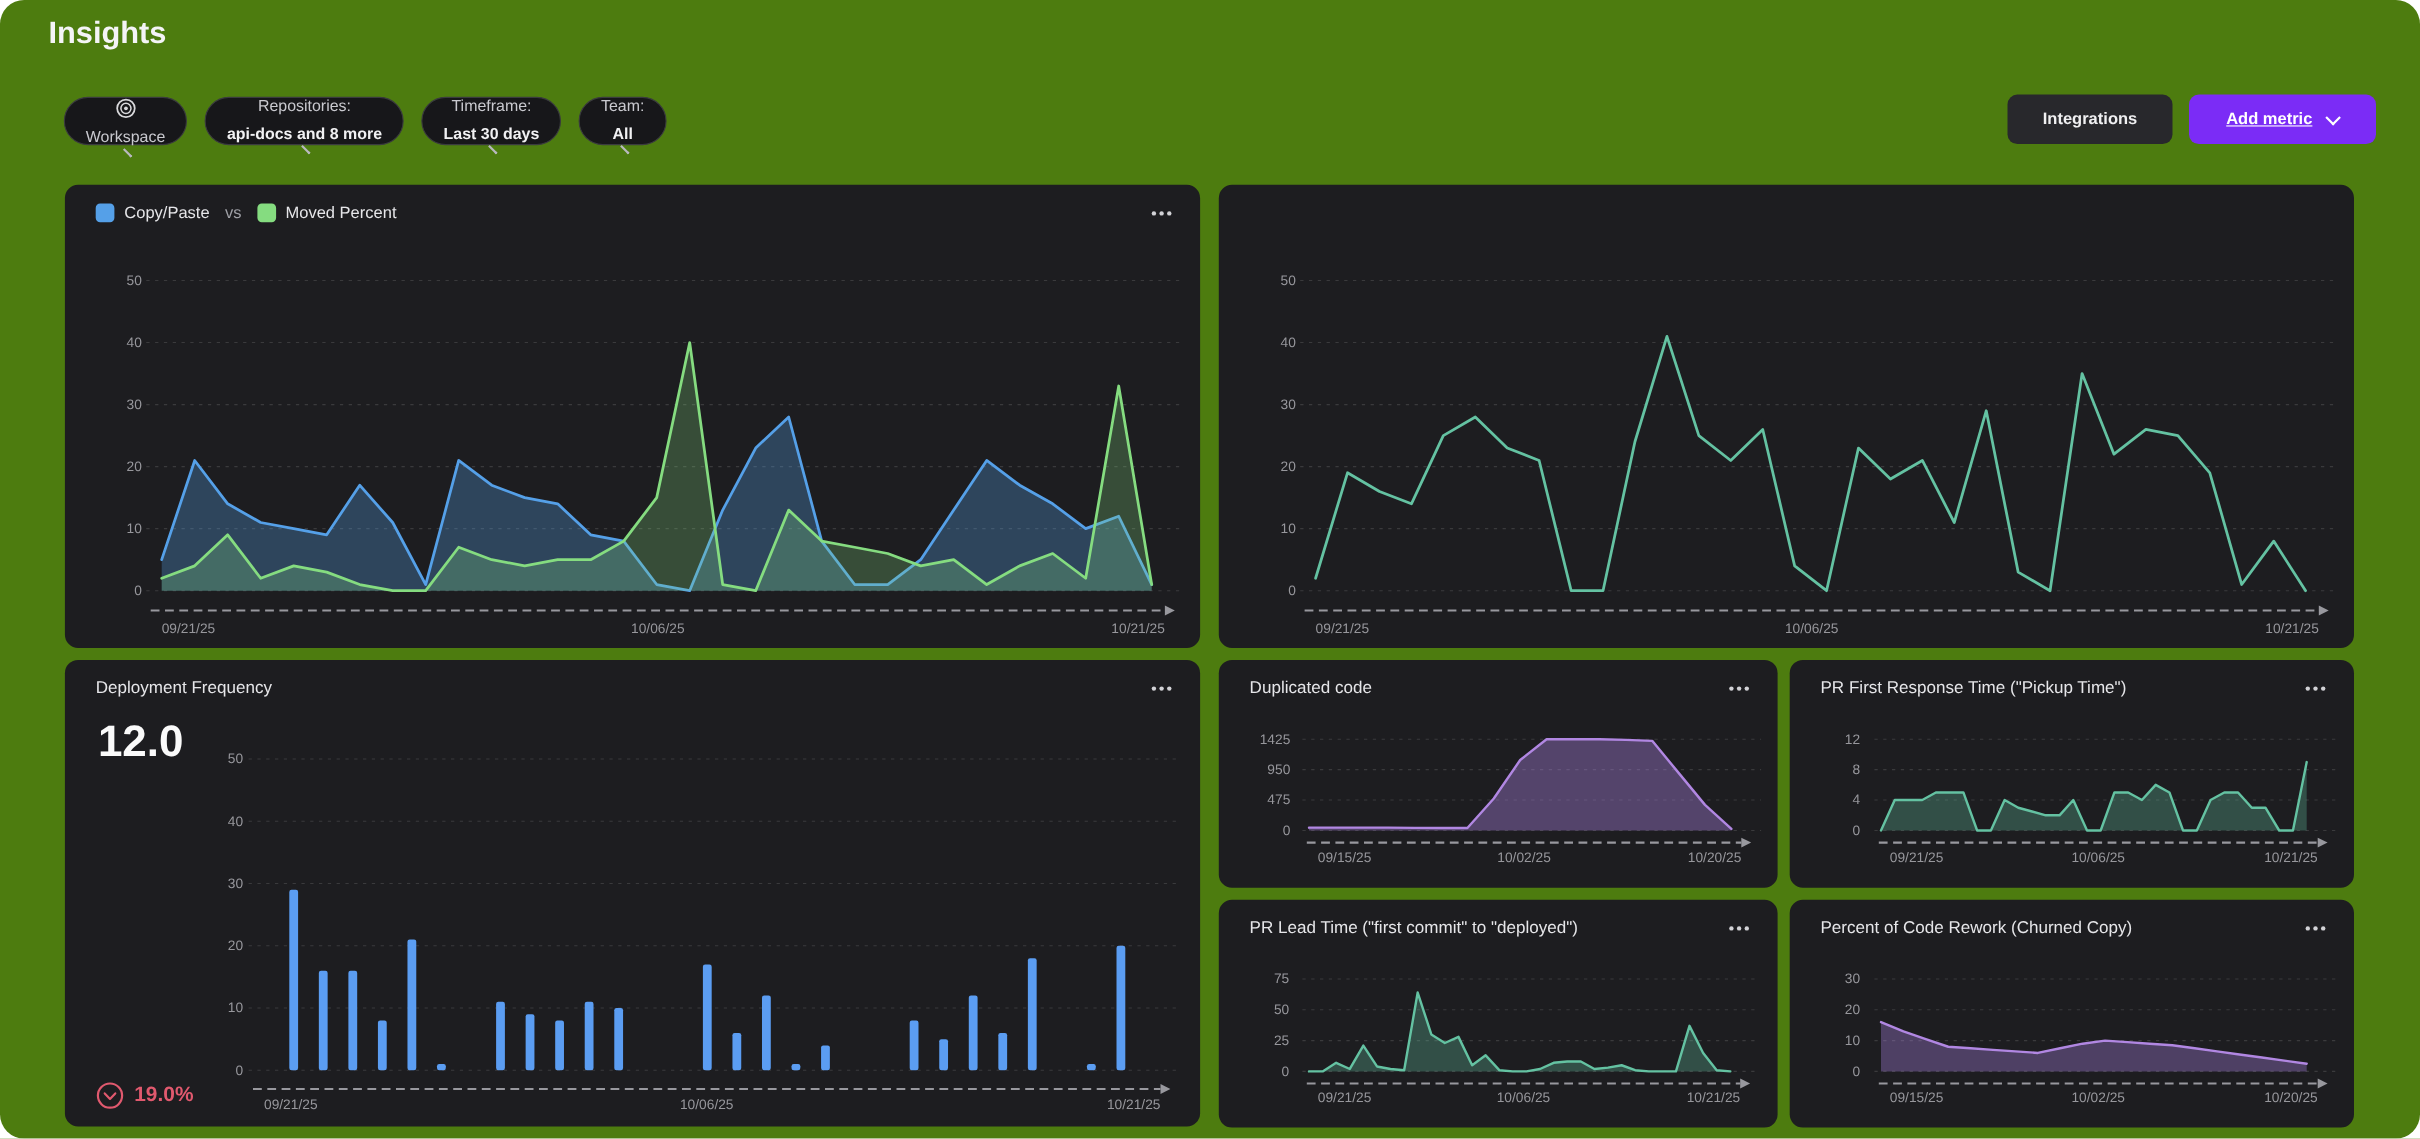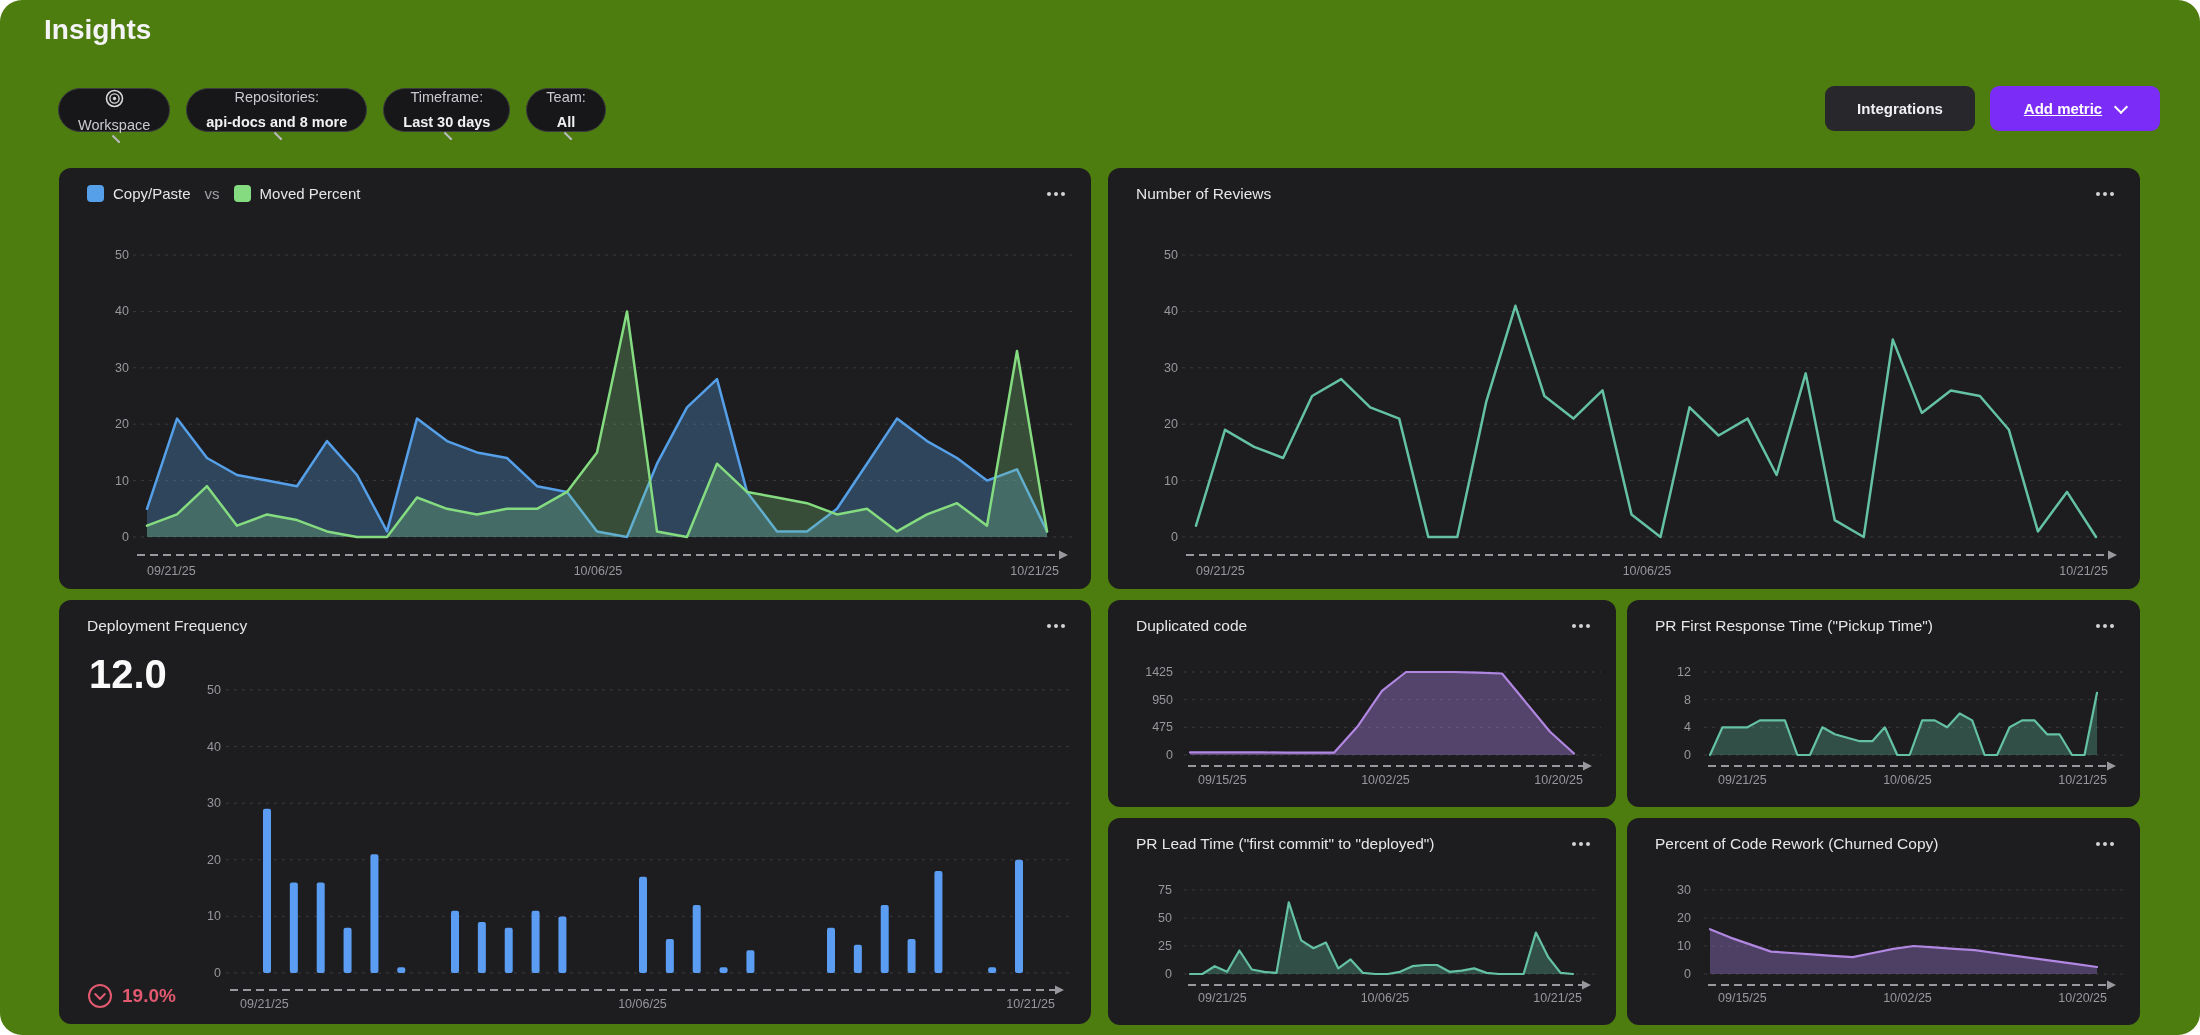--- a/index.html
+++ b/index.html
@@ -120,24 +120,20 @@
         <polyline points="88.0,357.7 118.0,346.4 148.0,318.2 178.0,357.7 208.0,346.4 238.0,352.1 268.0,363.4 298.0,369.0 328.0,369.0 358.0,329.5 388.0,340.8 418.0,346.4 448.0,340.8 478.0,340.8 508.0,323.9 538.0,284.4 568.0,143.4 598.0,363.4 628.0,369.0 658.0,295.7 688.0,323.9 718.0,329.5 748.0,335.2 778.0,346.4 808.0,340.8 838.0,363.4 868.0,346.4 898.0,335.2 928.0,357.7 958.0,182.9 988.0,363.4" fill="none" stroke="#85dc80" stroke-width="2.5" stroke-linejoin="round" stroke-linecap="round"></polyline>
         <line x1="78" y1="387" x2="1000" y2="387" stroke="#98989e" stroke-width="2" stroke-dasharray="8 5"></line>
         <path d="M 1000 382.5 L 1009 387 L 1000 391.5 Z" fill="#98989e"></path>
         <text x="88" y="407" text-anchor="start" font-size="12.5" fill="#97979c">09/21/25</text>
         <text x="539" y="407" text-anchor="middle" font-size="12.5" fill="#97979c">10/06/25</text>
         <text x="1000" y="407" text-anchor="end" font-size="12.5" fill="#97979c">10/21/25</text>
       </svg>
   </div>
 
   <div class="panel" style="left:1108px;top:168px;width:1032px;height:421px;">
-    <div class="phead">
-      <span class="ptitle">Number of Reviews</span>
-      <span class="dots"></span>
-    </div>
     <svg class="chart" viewBox="0 0 1032 421" preserveAspectRatio="none">
         <line x1="74" y1="87" x2="1018" y2="87" stroke="rgba(255,255,255,0.13)" stroke-width="1" stroke-dasharray="3 5"></line>
         <text x="70" y="91" text-anchor="end" font-size="12.5" fill="#97979c">50</text>
         <line x1="74" y1="143.39999999999998" x2="1018" y2="143.39999999999998" stroke="rgba(255,255,255,0.13)" stroke-width="1" stroke-dasharray="3 5"></line>
         <text x="70" y="147.39999999999998" text-anchor="end" font-size="12.5" fill="#97979c">40</text>
         <line x1="74" y1="199.8" x2="1018" y2="199.8" stroke="rgba(255,255,255,0.13)" stroke-width="1" stroke-dasharray="3 5"></line>
         <text x="70" y="203.8" text-anchor="end" font-size="12.5" fill="#97979c">30</text>
         <line x1="74" y1="256.2" x2="1018" y2="256.2" stroke="rgba(255,255,255,0.13)" stroke-width="1" stroke-dasharray="3 5"></line>
         <text x="70" y="260.2" text-anchor="end" font-size="12.5" fill="#97979c">20</text>
         <line x1="74" y1="312.6" x2="1018" y2="312.6" stroke="rgba(255,255,255,0.13)" stroke-width="1" stroke-dasharray="3 5"></line>

